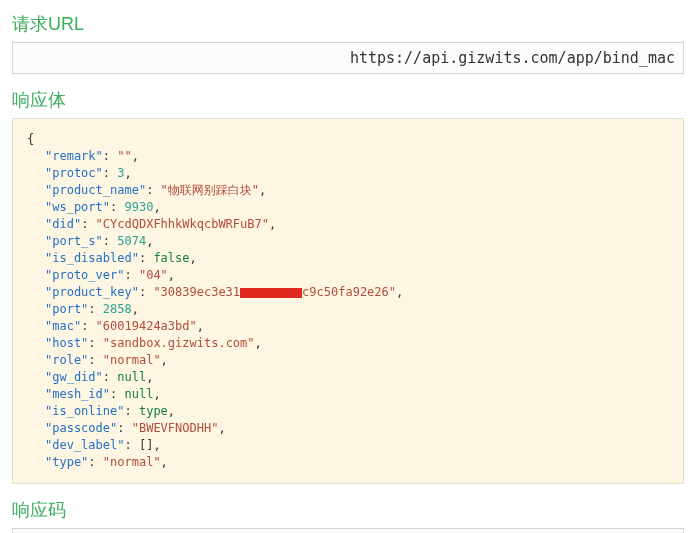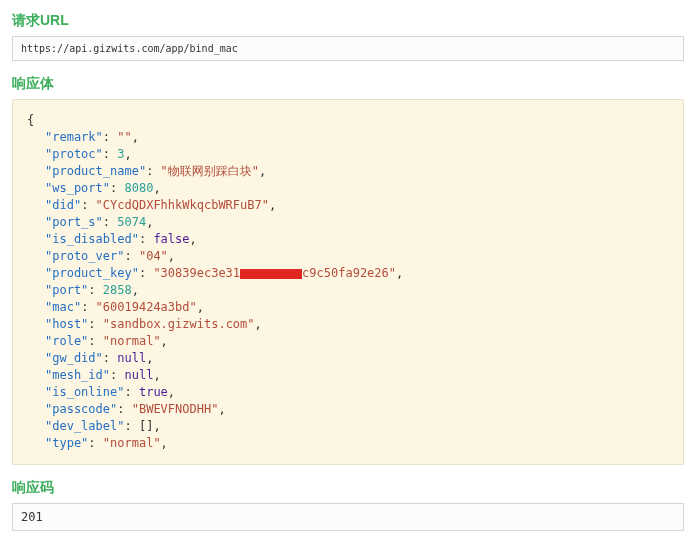--- a/index.html
+++ b/index.html
@@ -7,47 +7,48 @@
     margin: 0;
     padding: 8px 12px;
     background: #fff;
     font-family: Arial, "Microsoft YaHei", sans-serif;
     font-size: 12px;
     color: #333;
     width: 696px;
   }
   .section-title {
     color: #3cae5c;
-    font-size: 14px;
+    font-size: 18px;
     margin: 4px 0 6px 0;
-    font-weight: bold;
+    font-weight: normal;
   }
   .url-box {
     border: 1px solid #d5d5d5;
     background: #fcfcfa;
     padding: 6px 8px;
     font-family: Consolas, Menlo, monospace;
-    font-size: 10px;
+    font-size: 15px;
     color: #333;
     margin-bottom: 14px;
+    text-align: right;
   }
   .code-block {
     border: 1px solid #e6e3cd;
     background: #fdf6e3;
     padding: 12px 14px;
     font-family: Consolas, Menlo, monospace;
     font-size: 12px;
     line-height: 17px;
     color: #333;
     margin-bottom: 14px;
   }
   .key { color: #2670c3; }
   .str { color: #b34d3a; }
   .num { color: #2aa198; }
-  .lit { color: #4c1d95; }
+  .lit { color: #15803d; }
   .pun { color: #333; }
   .redact {
     display: inline-block;
     width: 62px;
     height: 10px;
     background: #e02820;
     vertical-align: middle;
   }
   .status-box {
     border: 1px solid #d5d5d5;
@@ -70,21 +71,21 @@
 
 <div class="code-block">
   <div><span class="pun">{</span></div>
 
   <div class="kvline"><span class="key">"remark"</span><span class="pun">: </span><span class="str">""</span><span class="pun">,</span></div>
 
   <div class="kvline"><span class="key">"protoc"</span><span class="pun">: </span><span class="num">3</span><span class="pun">,</span></div>
 
   <div class="kvline"><span class="key">"product_name"</span><span class="pun">: </span><span class="str">"物联网别踩白块"</span><span class="pun">,</span></div>
 
-  <div class="kvline"><span class="key">"ws_port"</span><span class="pun">: </span><span class="num">8080</span><span class="pun">,</span></div>
+  <div class="kvline"><span class="key">"ws_port"</span><span class="pun">: </span><span class="num">9930</span><span class="pun">,</span></div>
 
   <div class="kvline"><span class="key">"did"</span><span class="pun">: </span><span class="str">"CYcdQDXFhhkWkqcbWRFuB7"</span><span class="pun">,</span></div>
 
   <div class="kvline"><span class="key">"port_s"</span><span class="pun">: </span><span class="num">5074</span><span class="pun">,</span></div>
 
   <div class="kvline"><span class="key">"is_disabled"</span><span class="pun">: </span><span class="lit">false</span><span class="pun">,</span></div>
 
   <div class="kvline"><span class="key">"proto_ver"</span><span class="pun">: </span><span class="str">"04"</span><span class="pun">,</span></div>
 
   <div class="kvline"><span class="key">"product_key"</span><span class="pun">: </span><span class="str">"30839ec3e31</span><span class="redact"></span><span class="str">c9c50fa92e26"</span><span class="pun">,</span></div>
@@ -94,21 +95,21 @@
   <div class="kvline"><span class="key">"mac"</span><span class="pun">: </span><span class="str">"60019424a3bd"</span><span class="pun">,</span></div>
 
   <div class="kvline"><span class="key">"host"</span><span class="pun">: </span><span class="str">"sandbox.gizwits.com"</span><span class="pun">,</span></div>
 
   <div class="kvline"><span class="key">"role"</span><span class="pun">: </span><span class="str">"normal"</span><span class="pun">,</span></div>
 
   <div class="kvline"><span class="key">"gw_did"</span><span class="pun">: </span><span class="lit">null</span><span class="pun">,</span></div>
 
   <div class="kvline"><span class="key">"mesh_id"</span><span class="pun">: </span><span class="lit">null</span><span class="pun">,</span></div>
 
-  <div class="kvline"><span class="key">"is_online"</span><span class="pun">: </span><span class="lit">true</span><span class="pun">,</span></div>
+  <div class="kvline"><span class="key">"is_online"</span><span class="pun">: </span><span class="lit">type</span><span class="pun">,</span></div>
 
   <div class="kvline"><span class="key">"passcode"</span><span class="pun">: </span><span class="str">"BWEVFNODHH"</span><span class="pun">,</span></div>
 
   <div class="kvline"><span class="key">"dev_label"</span><span class="pun">: </span><span class="pun">[]</span><span class="pun">,</span></div>
 
   <div class="kvline"><span class="key">"type"</span><span class="pun">: </span><span class="str">"normal"</span><span class="pun">,</span></div>
 </div>
 
 <div class="section-title">响应码</div>
 

